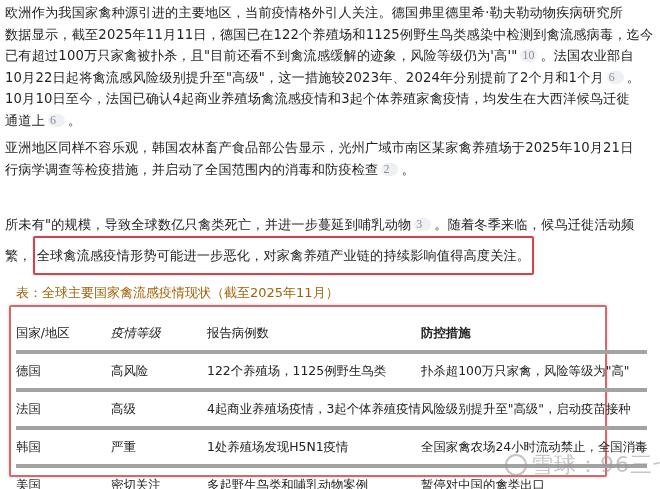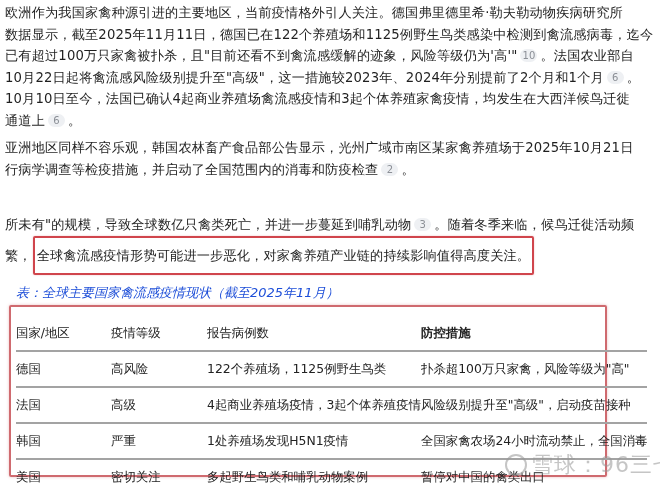--- a/index.html
+++ b/index.html
@@ -13,43 +13,43 @@
   .doc { position: absolute; left: 0; top: 0; width: 660px; }
   .para {
     position: absolute; left: 5px; width: 580px;
     font-size: 13.2px; line-height: 21.6px; letter-spacing: 0.15px;
     margin: 0;
   }
   .line { display: block; white-space: nowrap; }
   .cite {
     display: inline-block; min-width: 13px; height: 13px; padding: 0 2px;
     border-radius: 7px; background: #eef0f3; color: #8b8f96;
-    font-size: 10px; line-height: 13px; text-align: center;
-    vertical-align: 1px; margin: 0 3px;
+    font-size: 12px; line-height: 13px; 
+    vertical-align: 1px; margin: 0 3px; font-family: Liberation Serif, serif;
   }
   .hl {
     display: inline-block; border: 2px solid #d0454c; border-radius: 2px;
     padding: 8px 2px; line-height: 19px; margin-left: 1px;
     box-shadow: 0 0 2px rgba(208,69,76,0.35);
   }
   .caption {
     position: absolute; left: 16px; top: 284px;
-    font-size: 13px; font-style: italic; color: #1d4ed8; white-space: nowrap;
+    font-size: 13px; color: #a16207; white-space: nowrap;
   }
   table {
     position: absolute; left: 16px; top: 316px; border-collapse: collapse;
     font-size: 12.4px; color: #222;
   }
   td, th {
     font-weight: normal; text-align: left; white-space: nowrap;
-    height: 34px; padding: 0; border-bottom: 2px solid #a3a3a3;
+    height: 34px; padding: 0; border-bottom: 4px solid #a3a3a3;
   }
   tr:last-child td { border-bottom: none; }
   .c1 { width: 95px; }
-  .c2 { width: 96px; }
+  .c2 { width: 96px; font-style: italic; }
   .c3 { width: 172px; }
   .c4 { width: 216px; font-weight: bold; }
   .redbox {
     position: absolute; left: 9px; top: 305px; width: 594px; height: 168px;
     border: 2px solid #cf6a6f; border-radius: 2px;
     box-shadow: 0 0 3px rgba(207,106,111,0.45);
     pointer-events: none;
   }
   .watermark {
     position: absolute; left: 505px; top: 450px;

